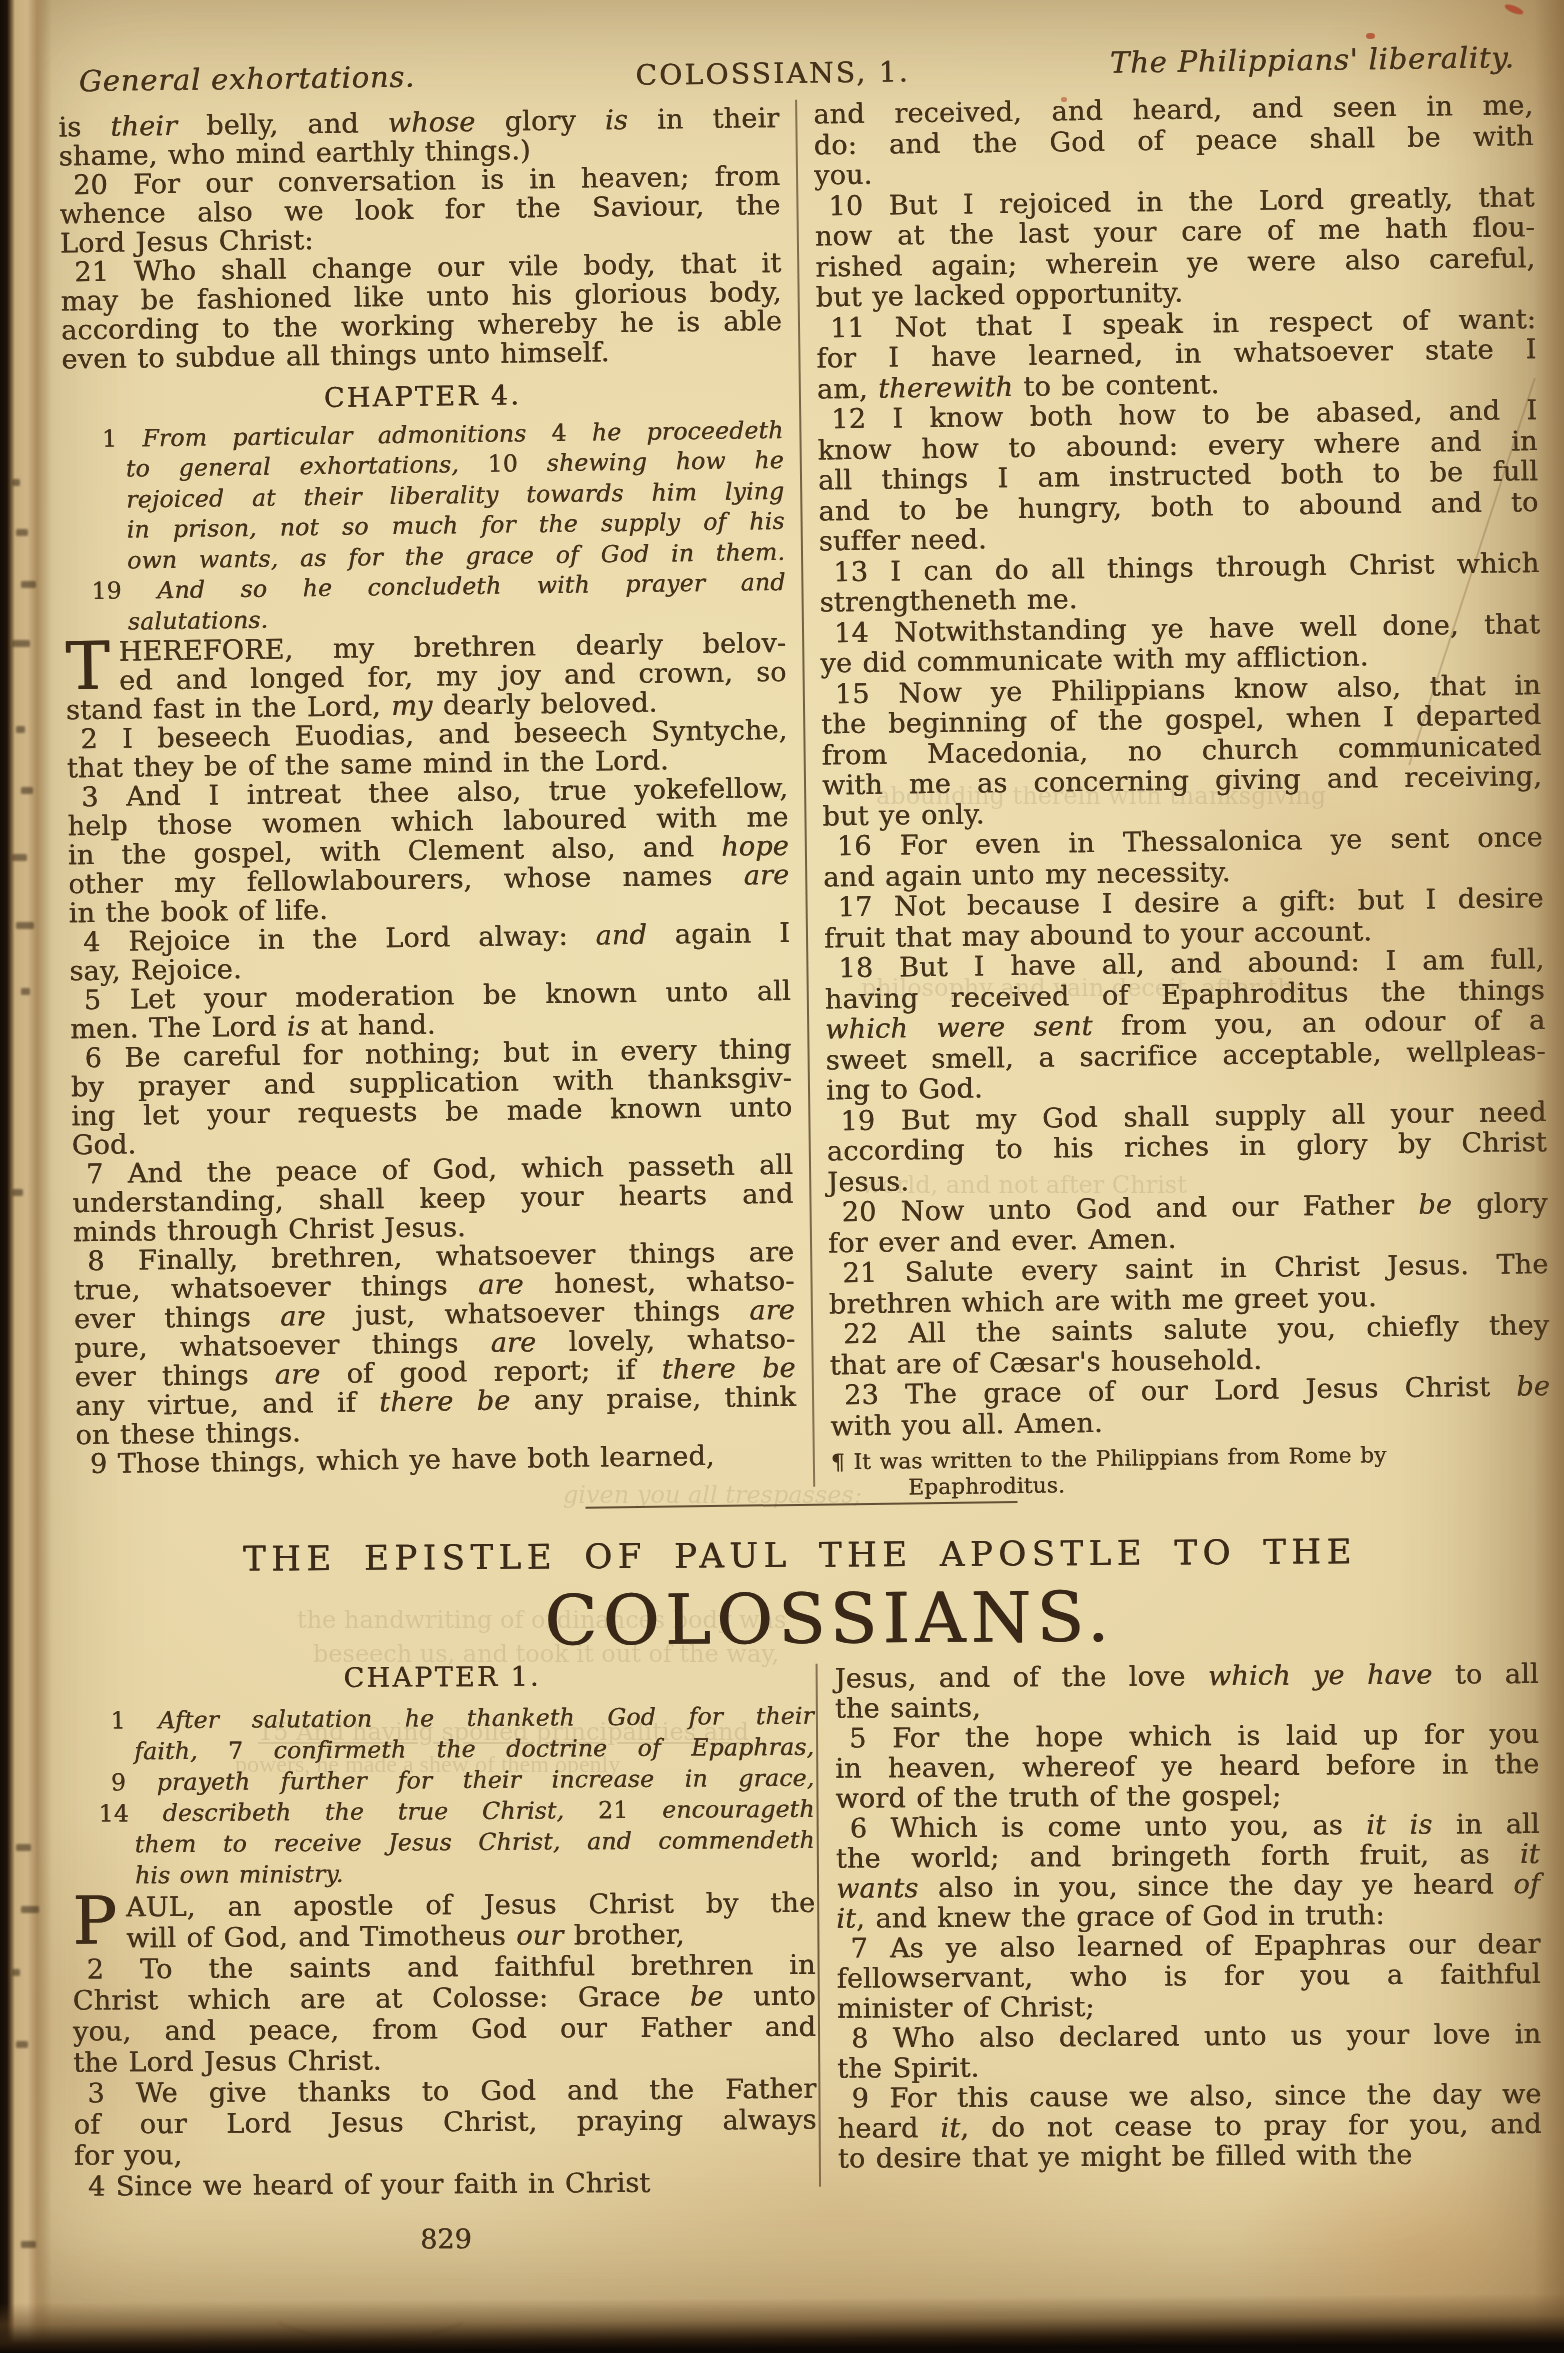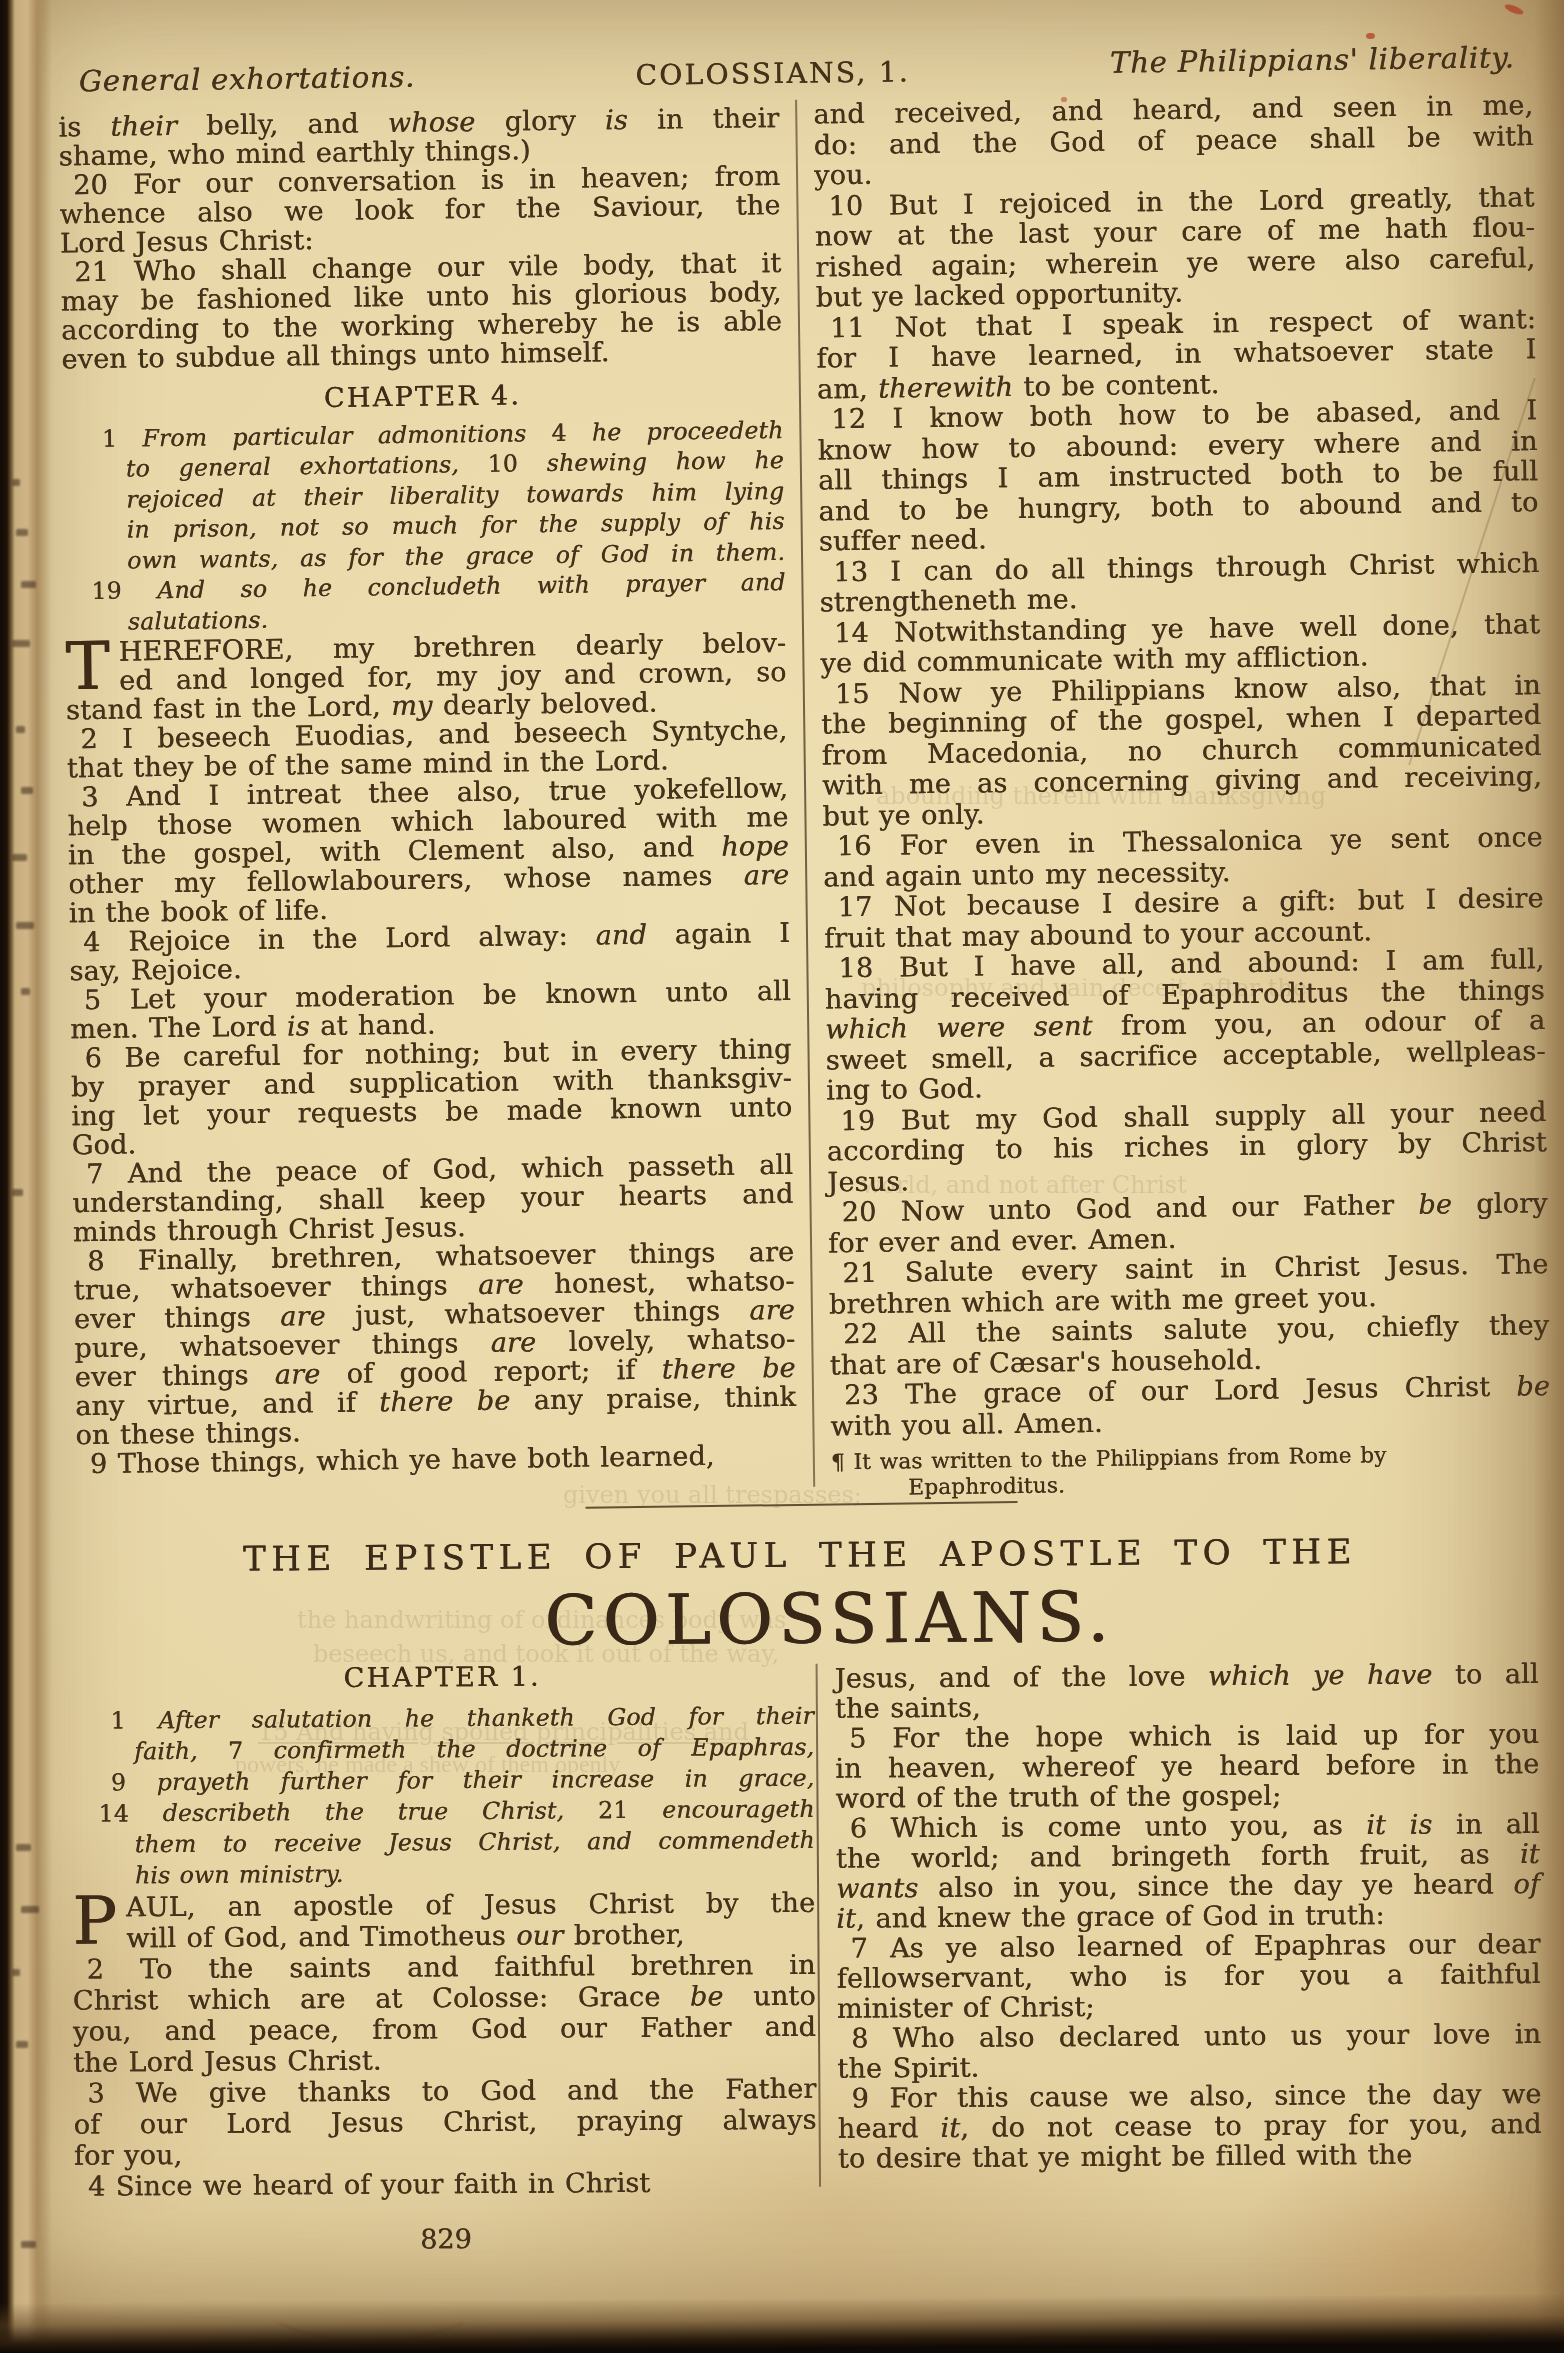--- a/index.html
+++ b/index.html
@@ -76,21 +76,21 @@
 </style>
 </head>
 <body>
 
 <div class="page">
 
   <div id="ghosts">
       <span class="ghost" style="left: 876px; top: 782px; width: 626px;">abounding therein with thanksgiving</span>
       <span class="ghost" style="left: 861px; top: 974px; width: 610px;">philosophy and vain deceit, after the</span>
       <span class="ghost" style="left: 861px; top: 1171px; width: 501px;">world, and not after Christ</span>
-      <span class="ghost" style="left: 563px; top: 1481px; width: 329px;">given you all trespasses;</span>
+      <span class="ghost" style="left: 563px; top: 1481px; width: 329px; font-style: italic;">given you all trespasses;</span>
       <span class="ghost" style="left: 297px; top: 1606px; width: 548px;">the handwriting of ordinances body was</span>
       <span class="ghost" style="left: 313px; top: 1640px; width: 516px;">beseech us, and took it out of the way,</span>
       <span class="ghost" style="left: 258px; top: 1718px; width: 563px; text-decoration: underline;">15 And having spoiled principalities and</span>
       <span class="ghost" style="left: 235px; top: 1751px; width: 548px; font-family: Liberation Serif, serif;">powers, he made a shew of them openly</span>
     </div>
 
   <div class="stain s1"></div>
   <div class="stain s2"></div>
   <div class="stain s3"></div>
   <div class="stain s4"></div>

